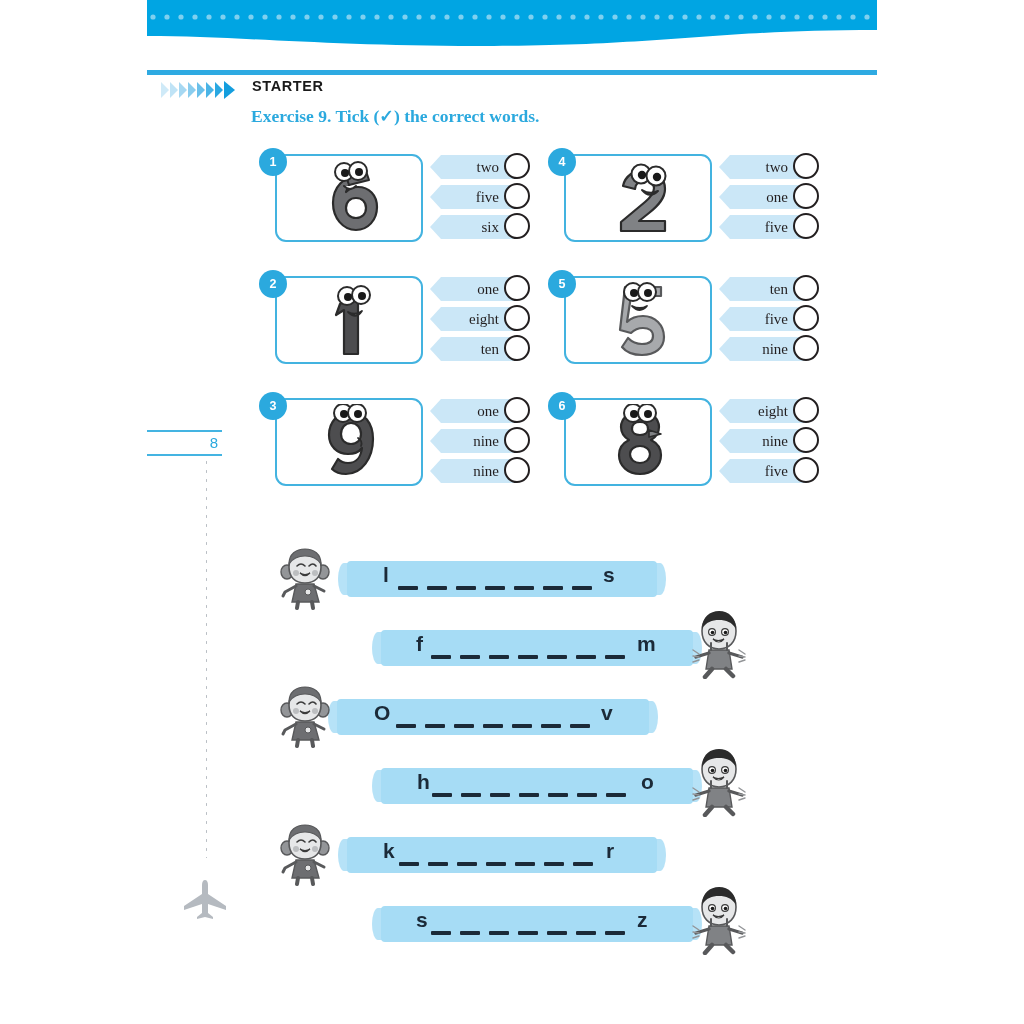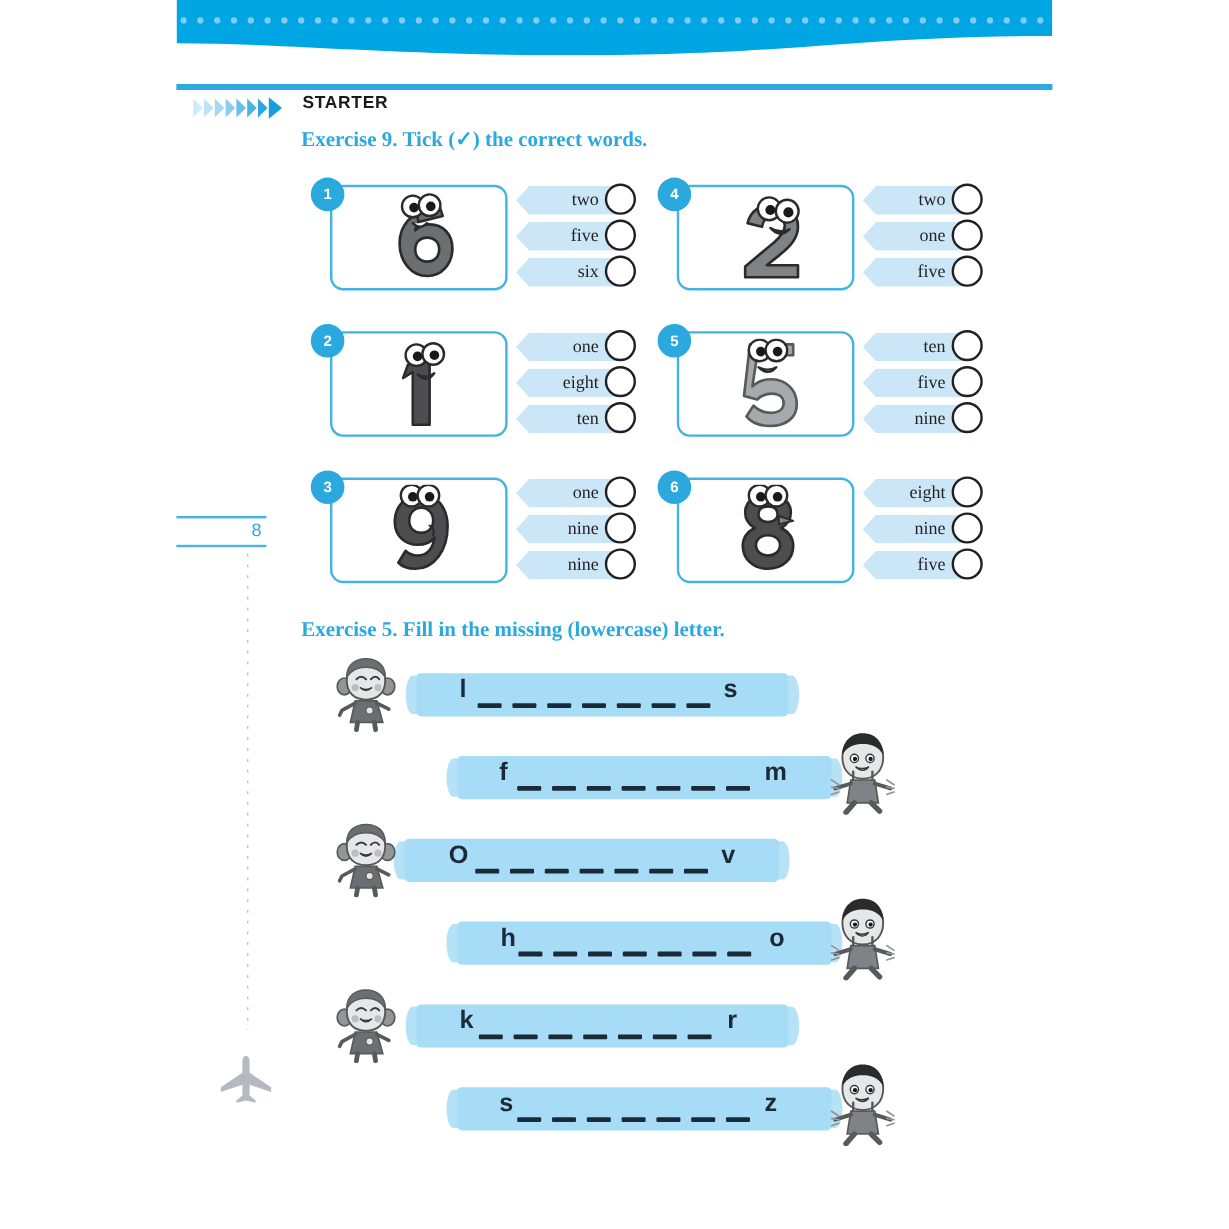--- a/index.html
+++ b/index.html
@@ -424,21 +424,20 @@
             <div class="tag"></div>
             <div class="txt">five</div>
             <div class="bubble"></div>
           </div>
         </div>
       </div>
     </div>
 
   </div>
 
-  <div class="ex-head" id="ex5-head">Exercise 5. Fill in the missing (lowercase) letter.</div>
 
   <div class="letters">
 
     <div class="lrow">
       <div class="kid" style="left:28px;top:-2px;">
         <svg width="52" height="64" viewBox="0 0 52 64">
           <ellipse cx="8" cy="26" rx="6" ry="7" fill="#939598" stroke="#58595b" stroke-width="1.4"></ellipse>
           <ellipse cx="44" cy="26" rx="6" ry="7" fill="#939598" stroke="#58595b" stroke-width="1.4"></ellipse>
           <path d="M26,4 C36,4 42,11 42,21 C42,31 36,37 26,37 C16,37 10,31 10,21 C10,11 16,4 26,4 Z" fill="#e6e7e8" stroke="#58595b" stroke-width="1.6"></path>
           <path d="M10,18 C10,8 17,3 26,3 C35,3 42,8 42,18 C38,12 32,10 26,10 C20,10 14,12 10,18 Z" fill="#6d6e71" stroke="#58595b" stroke-width="1.2"></path>

